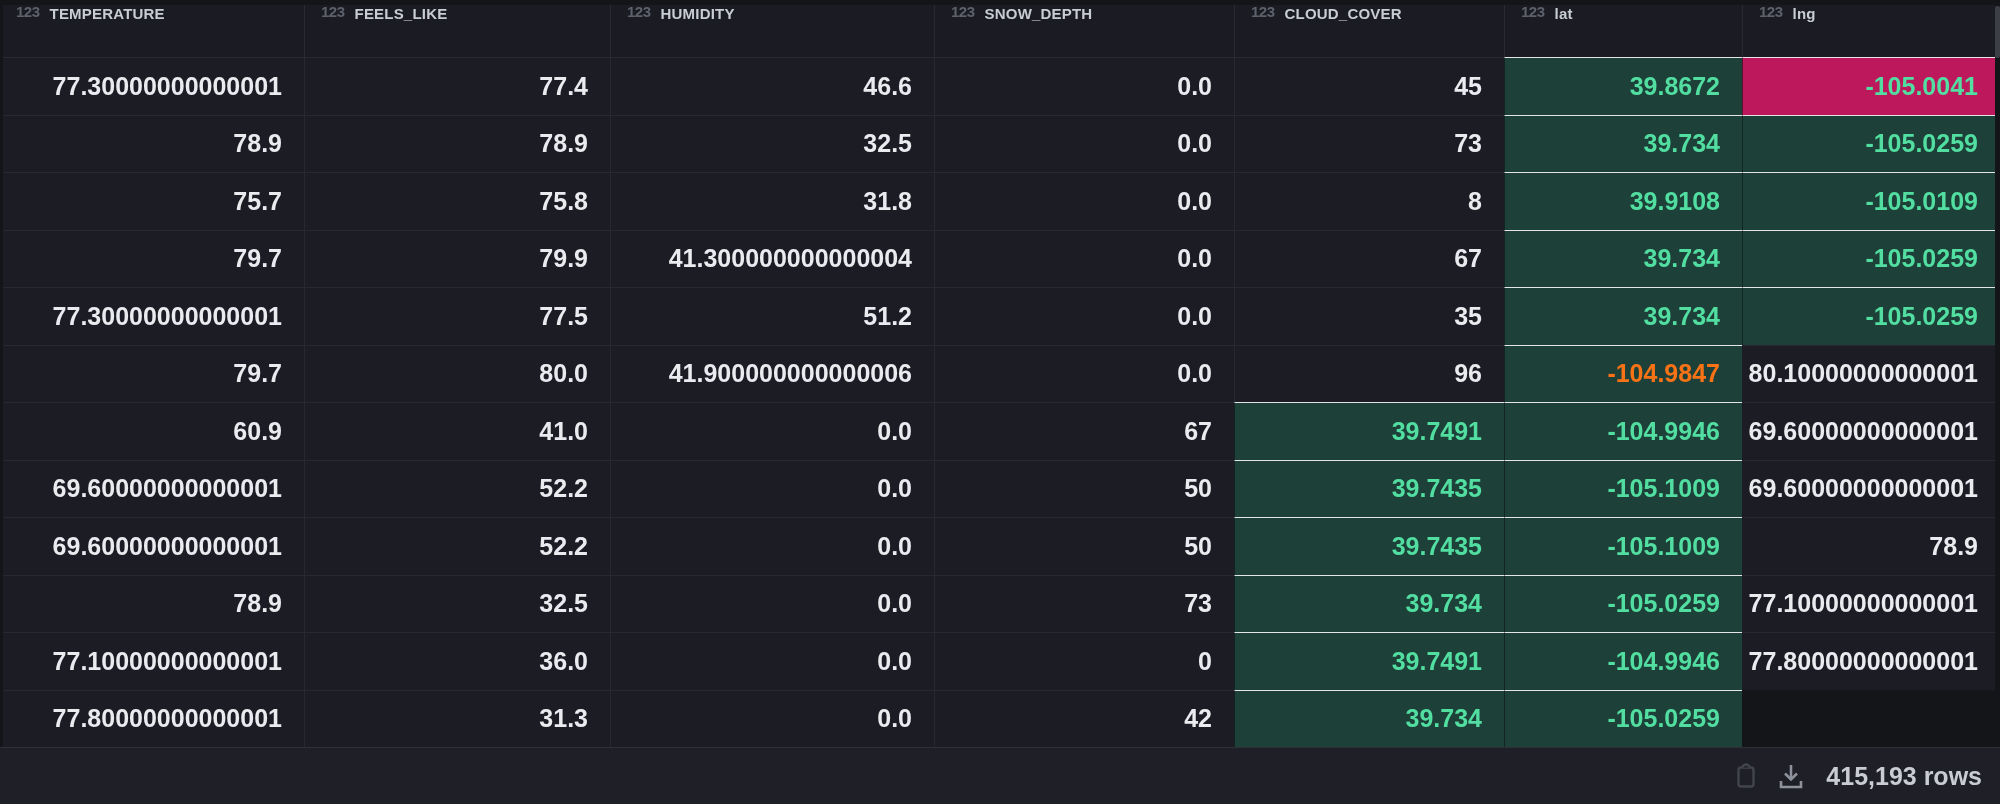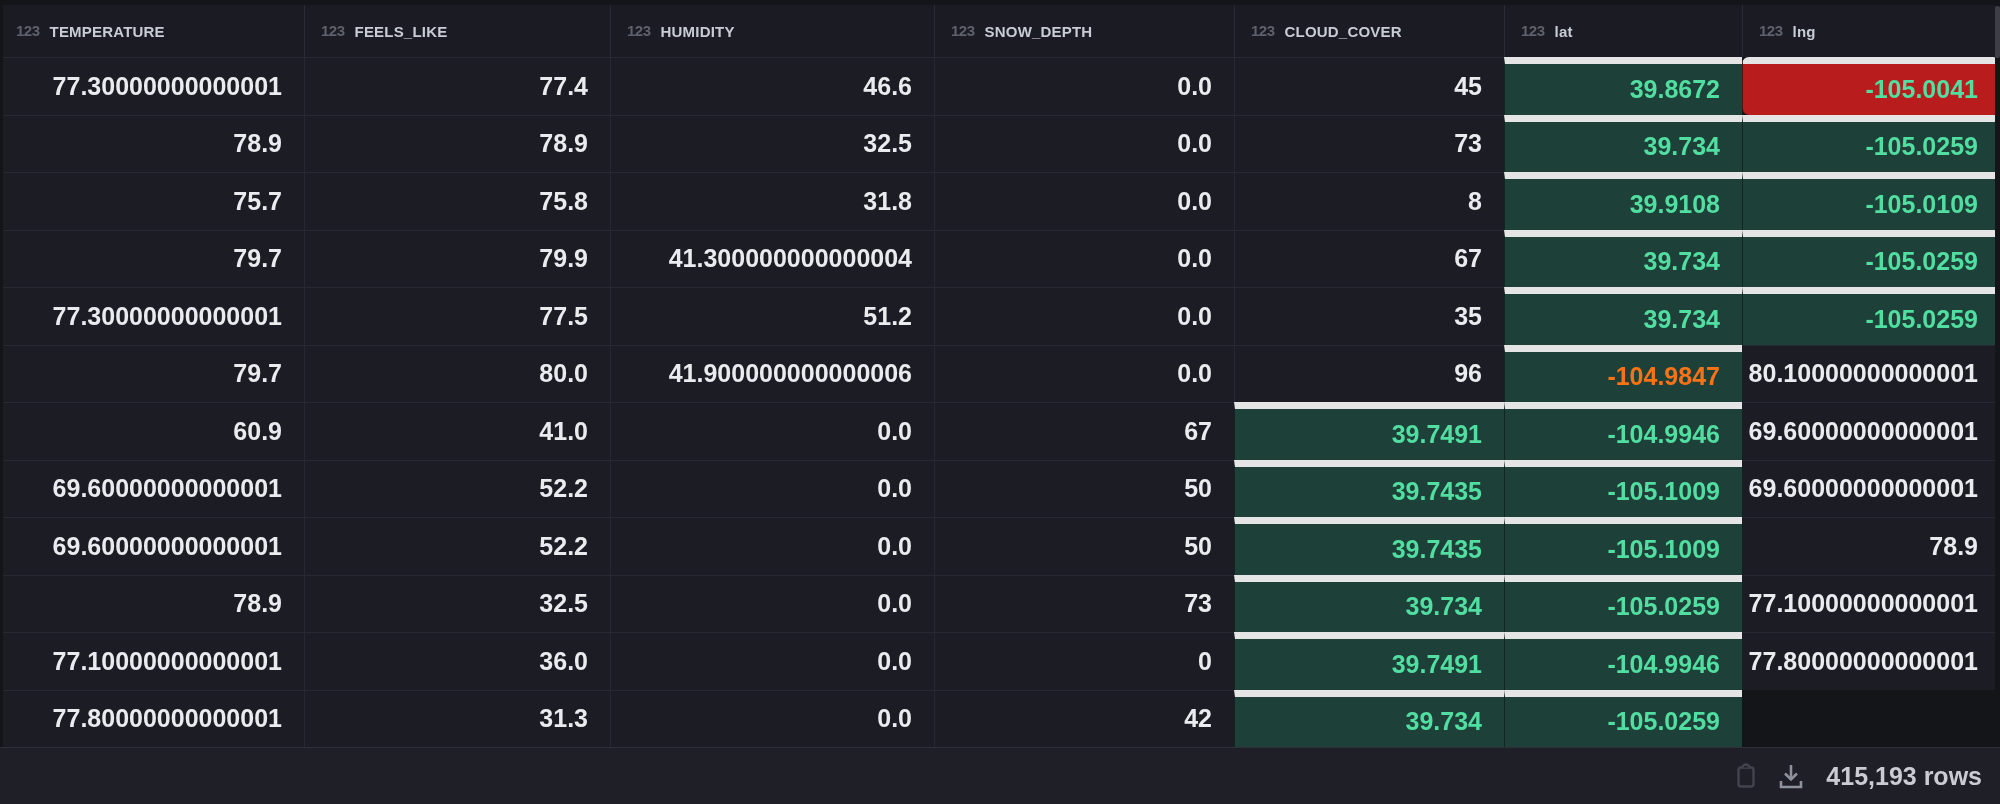--- a/index.html
+++ b/index.html
@@ -9,21 +9,21 @@
     font-family:"Liberation Sans", sans-serif;
     -webkit-font-smoothing:antialiased;
   }
   .grid{
     position:absolute;top:5px;left:0;width:2000px;
     display:grid;
     grid-template-columns:304px 306px 324px 300px 270px 238px 258px;
   }
   .hcell{
     height:52px;background:#1b1c23;box-sizing:border-box;
-    display:flex;align-items:center;gap:10px;padding-left:16px;
+    display:flex;align-items:flex-start;gap:10px;padding-left:16px;
     border-left:1px solid #292a33;
     cursor:pointer;
   }
   .hcell.col0{border-left:none;}
   .ticon{
     font-size:15px;font-weight:700;color:#5d616c;letter-spacing:-0.5px;
     line-height:1;transform:translateY(-1px);
   }
   .hlabel{
     font-size:15px;font-weight:700;color:#c8ccd5;letter-spacing:0.2px;
@@ -33,21 +33,21 @@
     height:57.5px;background:#1b1c24;box-sizing:border-box;
     color:#e9ebef;font-weight:700;font-size:25px;
     display:flex;align-items:center;justify-content:flex-end;
     padding-right:22px;
     border-top:1px solid #272831;border-left:1px solid #272831;
     white-space:nowrap;cursor:default;
   }
   .cell.col0{border-left:none;}
   .cell.hl{
     background:#1d4139;color:#52dda1;
-    border-top:7px solid #e5e5e5;border-left:1px solid rgba(10,14,14,0.55);
+    border-top:1px solid #e5e5e5;border-left:1px solid rgba(10,14,14,0.55);
   }
   .footer{
     position:absolute;left:0;top:747px;width:2000px;height:57px;
     background:#1e1f27;border-top:1px solid #2e2f39;box-sizing:border-box;
     display:flex;align-items:center;justify-content:flex-end;
     gap:14px;padding-right:18px;padding-left:16px;
   }
   .icon{display:flex;align-items:center;justify-content:center;cursor:pointer;}
   .rowcount{font-size:25px;font-weight:700;color:#c9ccd3;margin-left:5px;white-space:nowrap;}
   .top-band{position:absolute;top:0;left:0;width:2000px;height:5px;background:#141519;}
@@ -86,21 +86,21 @@
     <div class="hcell">
       <span class="ticon">123</span>
       <span class="hlabel">lng</span>
     </div>
     <div class="cell col0">77.30000000000001</div>
     <div class="cell">77.4</div>
     <div class="cell">46.6</div>
     <div class="cell">0.0</div>
     <div class="cell">45</div>
     <div class="cell hl" style="background: rgb(29, 65, 57); color: rgb(82, 221, 161);">39.8672</div>
-    <div class="cell hl" style="background: #b91c1c; color: rgb(82, 221, 161); border-radius: 7px;">-105.0041</div>
+    <div class="cell hl" style="background: #be185d; color: rgb(82, 221, 161);">-105.0041</div>
     <div class="cell col0">78.9</div>
     <div class="cell">78.9</div>
     <div class="cell">32.5</div>
     <div class="cell">0.0</div>
     <div class="cell">73</div>
     <div class="cell hl" style="background: rgb(29, 65, 57); color: rgb(82, 221, 161);">39.734</div>
     <div class="cell hl" style="background: rgb(29, 65, 57); color: rgb(82, 221, 161);">-105.0259</div>
     <div class="cell col0">75.7</div>
     <div class="cell">75.8</div>
     <div class="cell">31.8</div>

